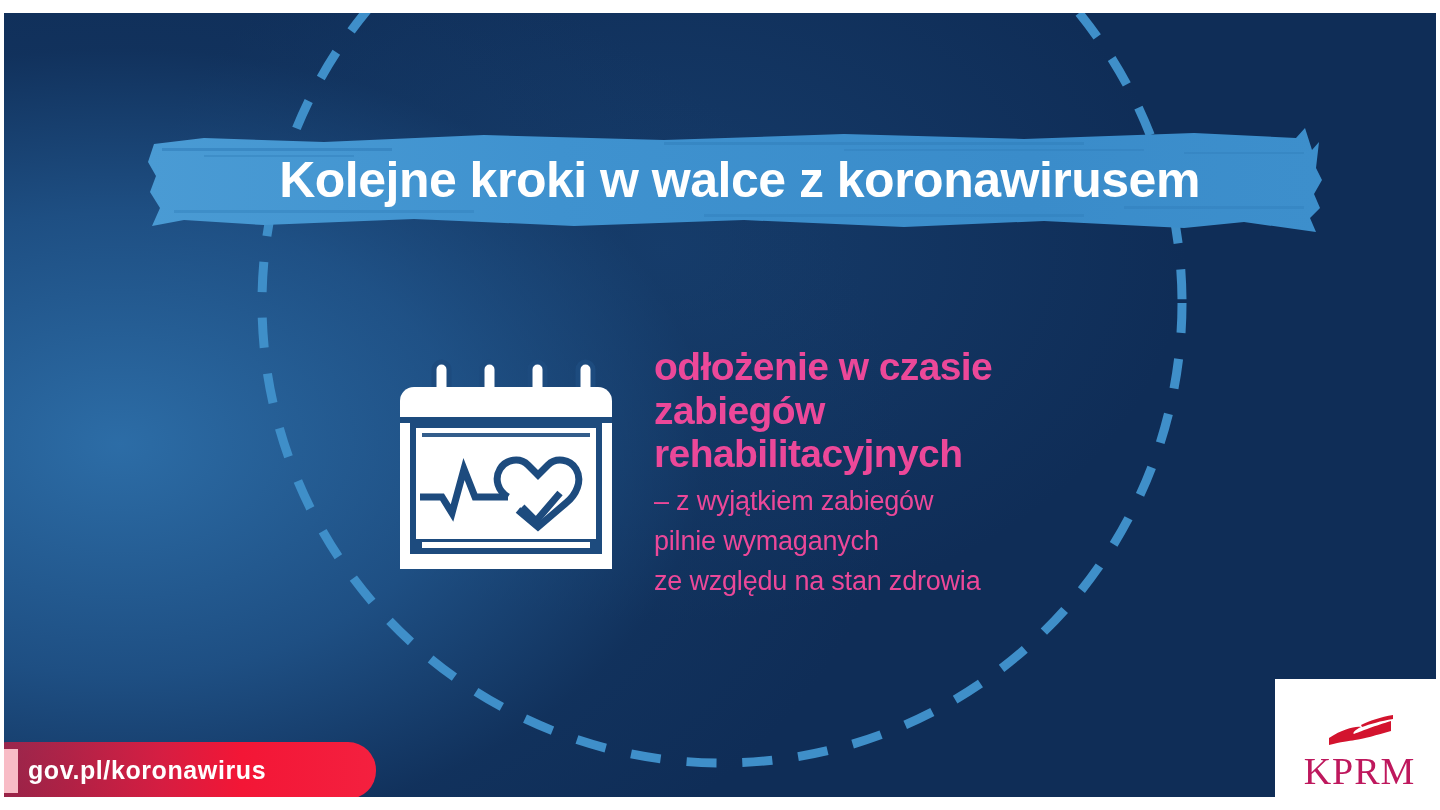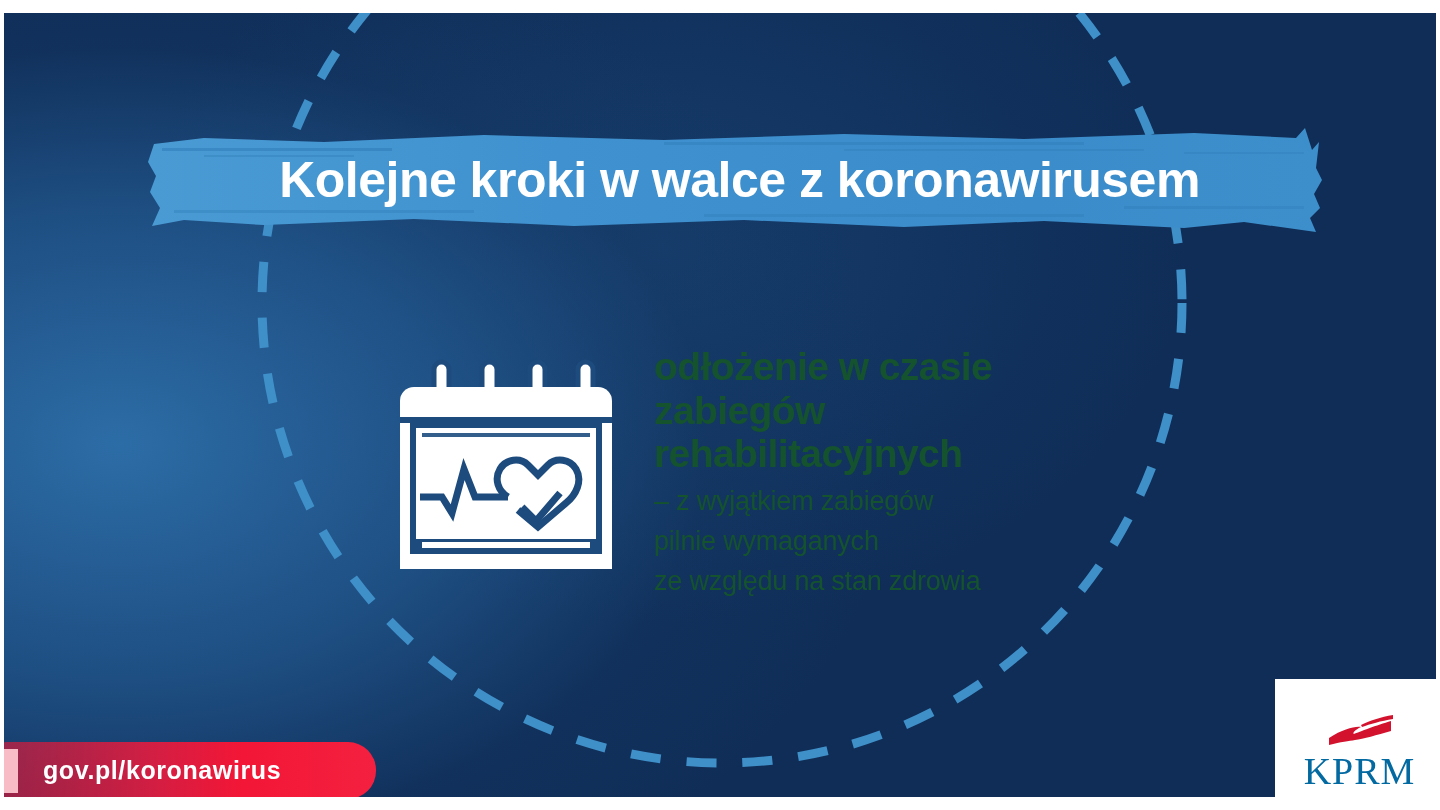--- a/index.html
+++ b/index.html
@@ -106,21 +106,21 @@
     z-index: 3;
   }
 
   
   .main-text {
     position: absolute;
     left: 650px;
     top: 332px;
     width: 520px;
     z-index: 3;
-    color: #14532d;
+    color: #ec4899;
   }
   .headline {
     font-family: "Liberation Sans", sans-serif;
     font-weight: bold;
     font-size: 39px;
     line-height: 1.12;
     letter-spacing: -0.6px;
     margin: 0;
     white-space: pre-line;
   }
@@ -147,21 +147,21 @@
     background: linear-gradient(90deg,
         rgba(244,20,50,0.55) 0%,
         rgba(240,22,54,0.70) 22%,
         rgba(240,25,60,0.88) 46%,
         rgba(243,22,54,1.0) 66%,
         #f4203f 100%);
     display: flex;
     align-items: center;
   }
   .gov-pill-label {
-    margin-left: 63px;
+    margin-left: 48px;
     color: #ffffff;
     font-family: "Liberation Sans", sans-serif;
     font-weight: bold;
     font-size: 25px;
     letter-spacing: 0.6px;
     white-space: nowrap;
   }
   .pill-edge {
     position: absolute;
     left: 0px;
@@ -181,21 +181,21 @@
     height: 144px;
     background: #ffffff;
     z-index: 4;
     display: flex;
     flex-direction: column;
     align-items: center;
     justify-content: center;
   }
   .kprm-flag { width: 78px; height: 36px; display:block; margin-bottom: 4px; }
   .kprm-word {
-    color: #0369a1;
+    color: #be185d;
     font-family: "Liberation Serif", serif;
     font-size: 38px;
     letter-spacing: 1px;
     line-height: 1;
   }
 </style>
 </head>
 <body>
 
 <div id="poster">

